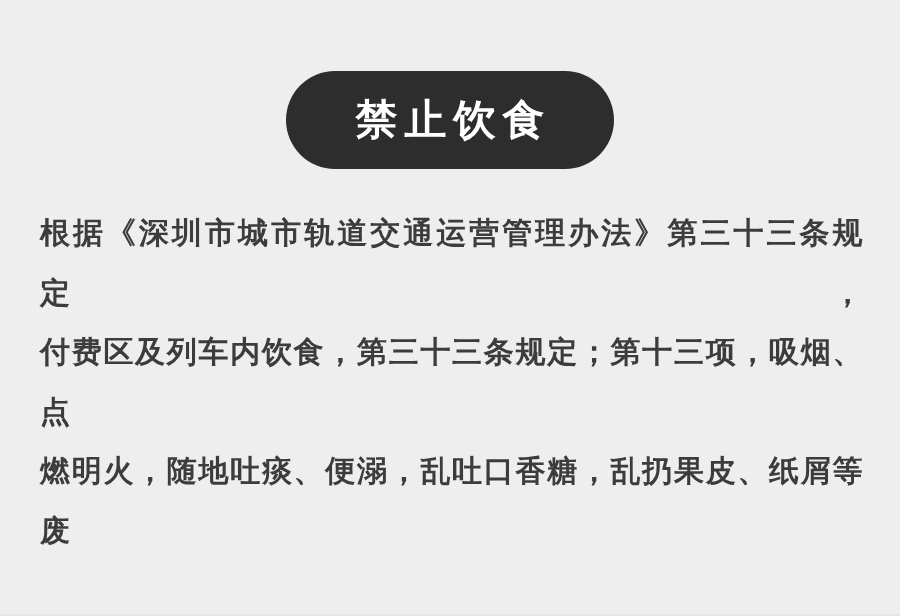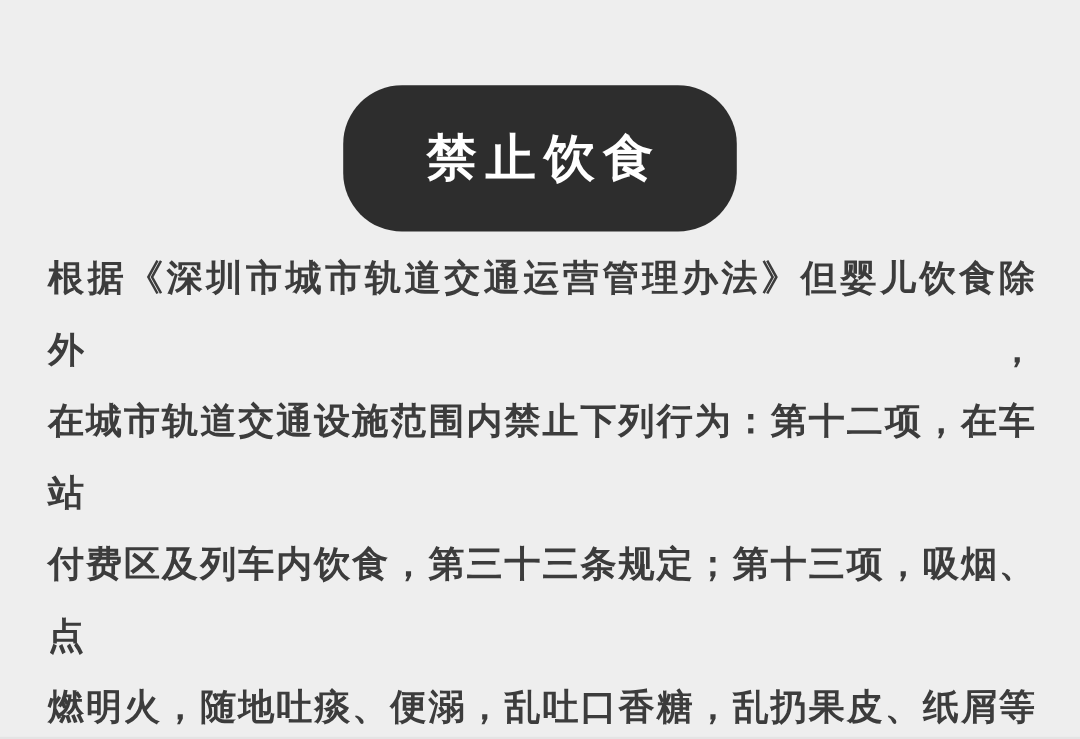--- a/index.html
+++ b/index.html
@@ -17,21 +17,21 @@
     overflow: hidden;
     font-family: "Liberation Sans", "DejaVu Sans", sans-serif;
   }
 
   .badge {
     position: absolute;
     top: 71px;
     left: 50%;
     transform: translateX(-50%);
     width: 328px;
-    height: 122px;
+    height: 98px;
     background: #2d2d2d;
     border-radius: 49px;
     display: flex;
     align-items: center;
     justify-content: center;
   }
 
   .badge-label {
     color: #ffffff;
     font-size: 42px;
@@ -77,22 +77,21 @@
 </head>
 <body>
 
 <div class="page">
 
   <div class="badge">
     <span class="badge-label">禁止饮食</span>
   </div>
 
   <div class="notice">
-    <div class="notice-line justify">根据《深圳市城市轨道交通运营管理办法》但婴儿饮食除外，</div>
-    <div class="notice-line justify">在城市轨道交通设施范围内禁止下列行为：第十二项，在车站</div>
+    <div class="notice-line justify">根据《深圳市城市轨道交通运营管理办法》第三十三条规定，</div>
     <div class="notice-line justify">付费区及列车内饮食，第三十三条规定；第十三项，吸烟、点</div>
     <div class="notice-line justify">燃明火，随地吐痰、便溺，乱吐口香糖，乱扔果皮、纸屑等废</div>
 
   </div>
 
   <div class="bottom-edge"></div>
 
 </div>
 
 </body></html>

